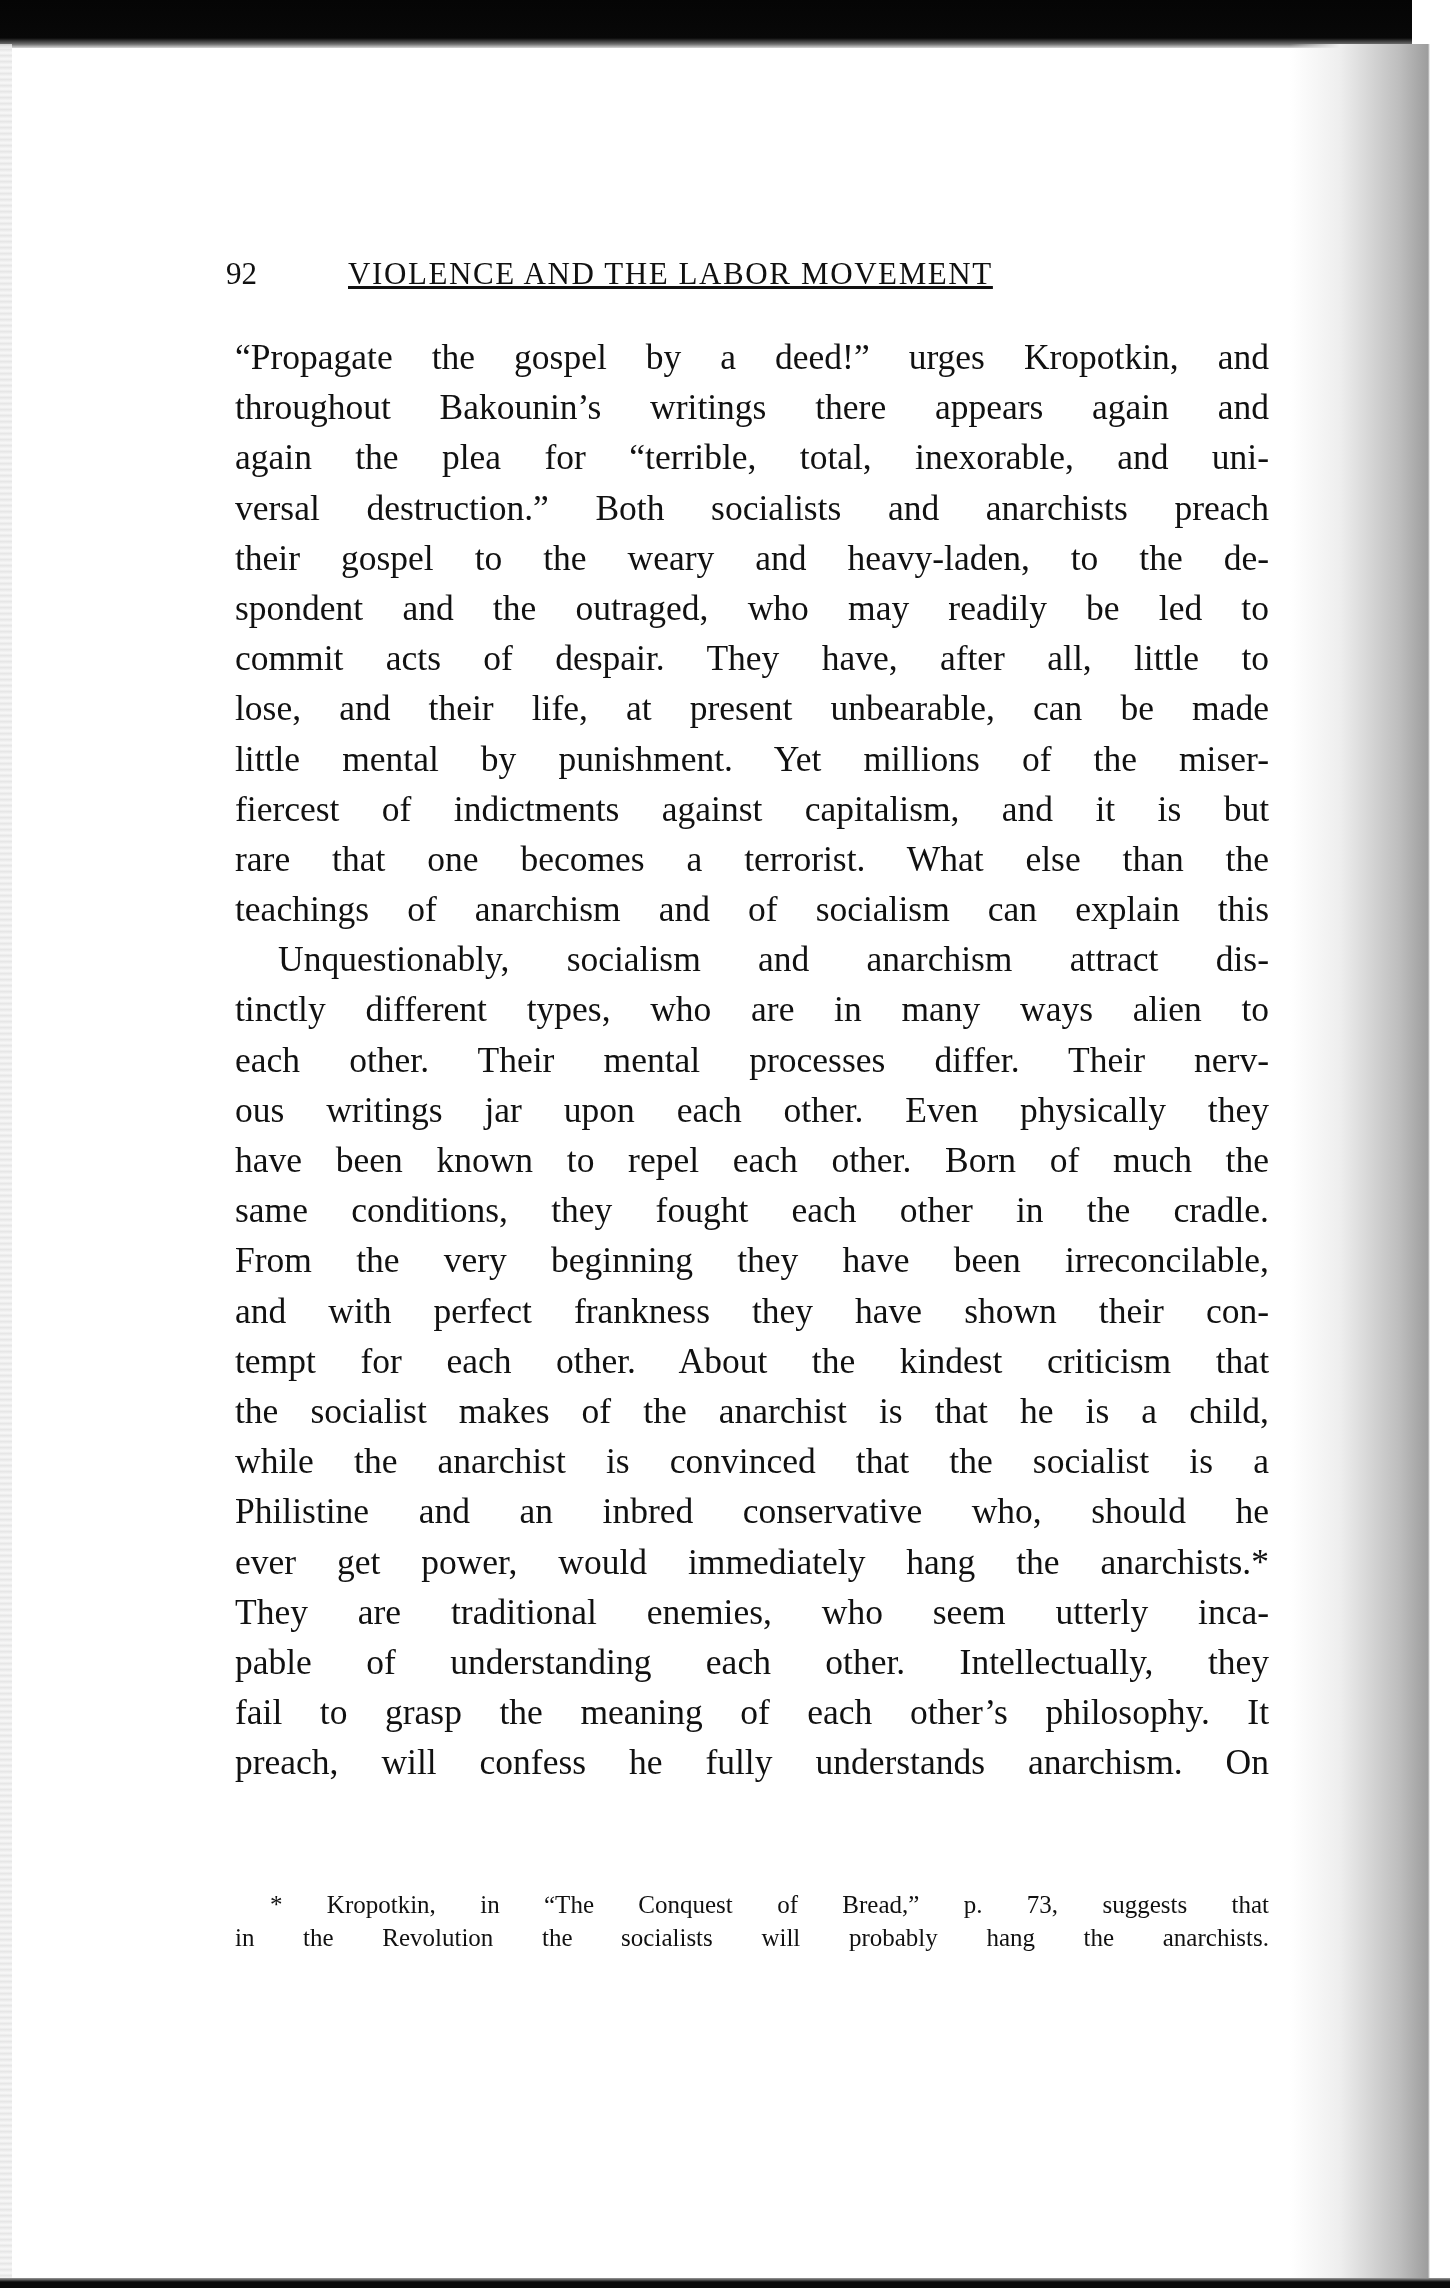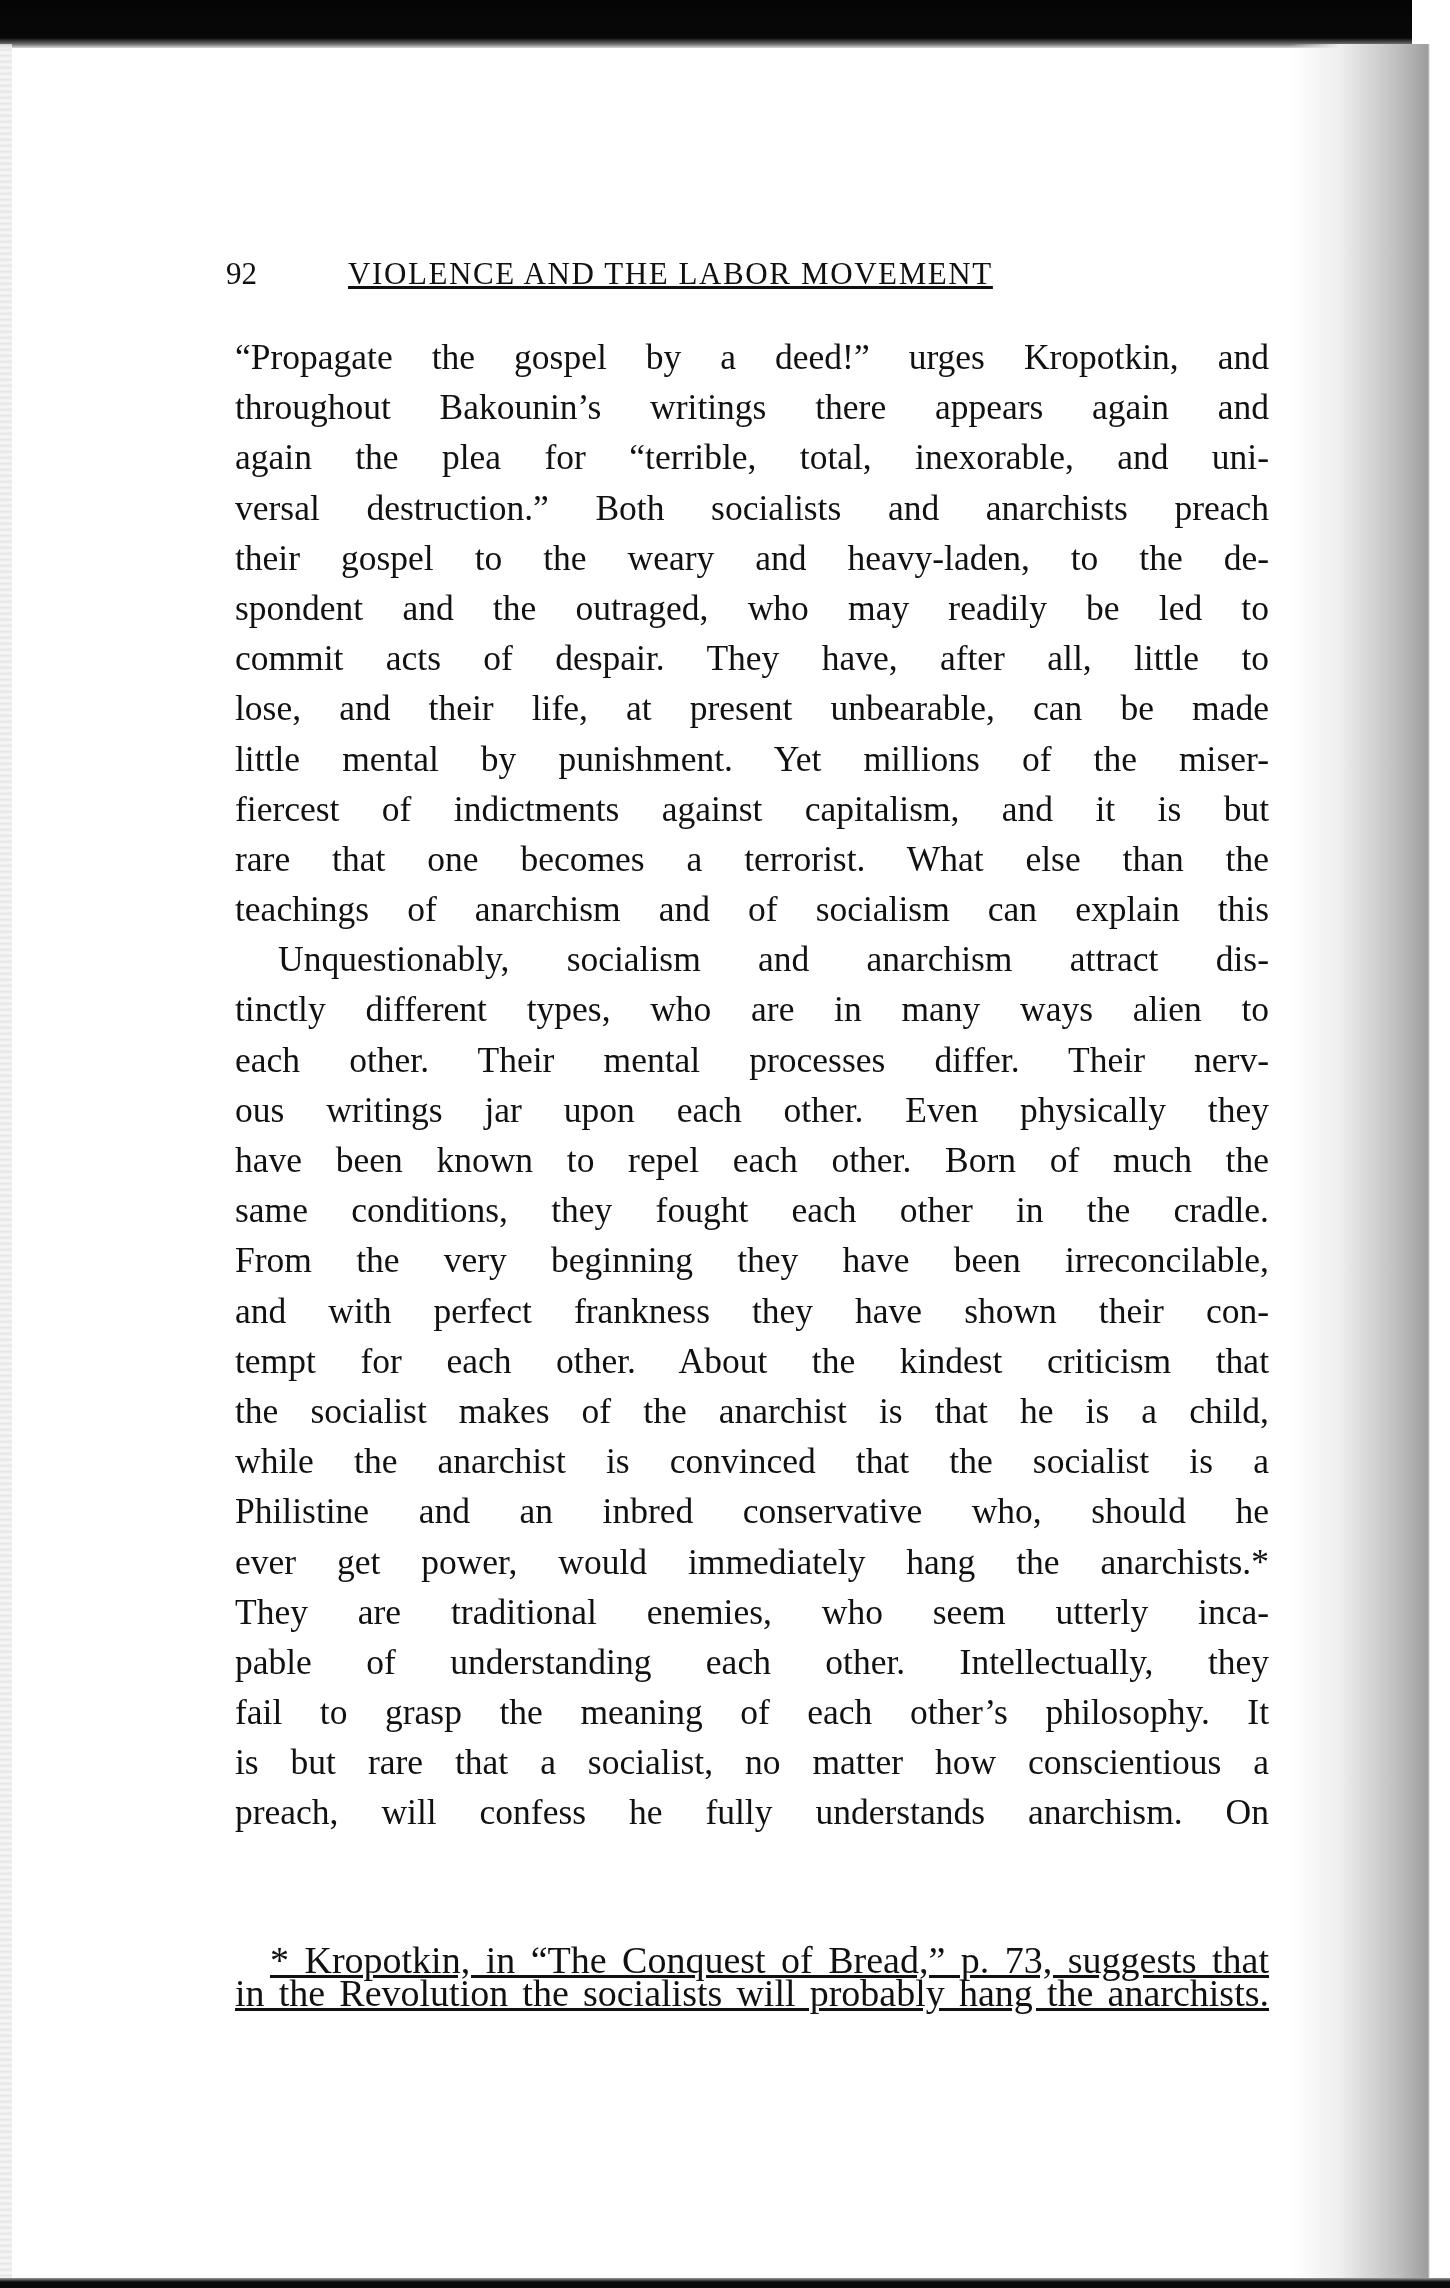--- a/index.html
+++ b/index.html
@@ -82,26 +82,25 @@
     font-family: Liberation Serif, serif;
   }
   .line.last {
     text-align-last: left;
   }
   .line.indent {
     padding-left: 43px;
   }
   .footnote {
     position: absolute;
-    top: 1944px;
+    top: 1888px;
     left: 0;
     width: 1034px;
-    font-size: 38px;
+    font-size: 25px;
     line-height: 33px;
-    text-decoration: underline;
   }
   .fn-line {
     display: block;
     height: 33px;
     white-space: nowrap;
     text-align: justify;
     text-align-last: justify;
   }
   .fn-line.indent {
     padding-left: 35px;
@@ -146,21 +145,20 @@
       <span class="line">From the very beginning they have been irreconcilable,</span>
       <span class="line">and with perfect frankness they have shown their con-</span>
       <span class="line">tempt for each other. About the kindest criticism that</span>
       <span class="line">the socialist makes of the anarchist is that he is a child,</span>
       <span class="line">while the anarchist is convinced that the socialist is a</span>
       <span class="line">Philistine and an inbred conservative who, should he</span>
       <span class="line">ever get power, would immediately hang the anarchists.*</span>
       <span class="line">They are traditional enemies, who seem utterly inca-</span>
       <span class="line">pable of understanding each other. Intellectually, they</span>
       <span class="line">fail to grasp the meaning of each other’s philosophy. It</span>
-      <span class="line">is but rare that a socialist, no matter how conscientious a</span>
       <span class="line">preach, will confess he fully understands anarchism. On</span>
     </div>
   </div>
 
   <div class="footnote">
     <span class="fn-line indent">* Kropotkin, in “The Conquest of Bread,” p. 73, suggests that</span>
     <span class="fn-line">in the Revolution the socialists will probably hang the anarchists.</span>
   </div>
 
 </div>

